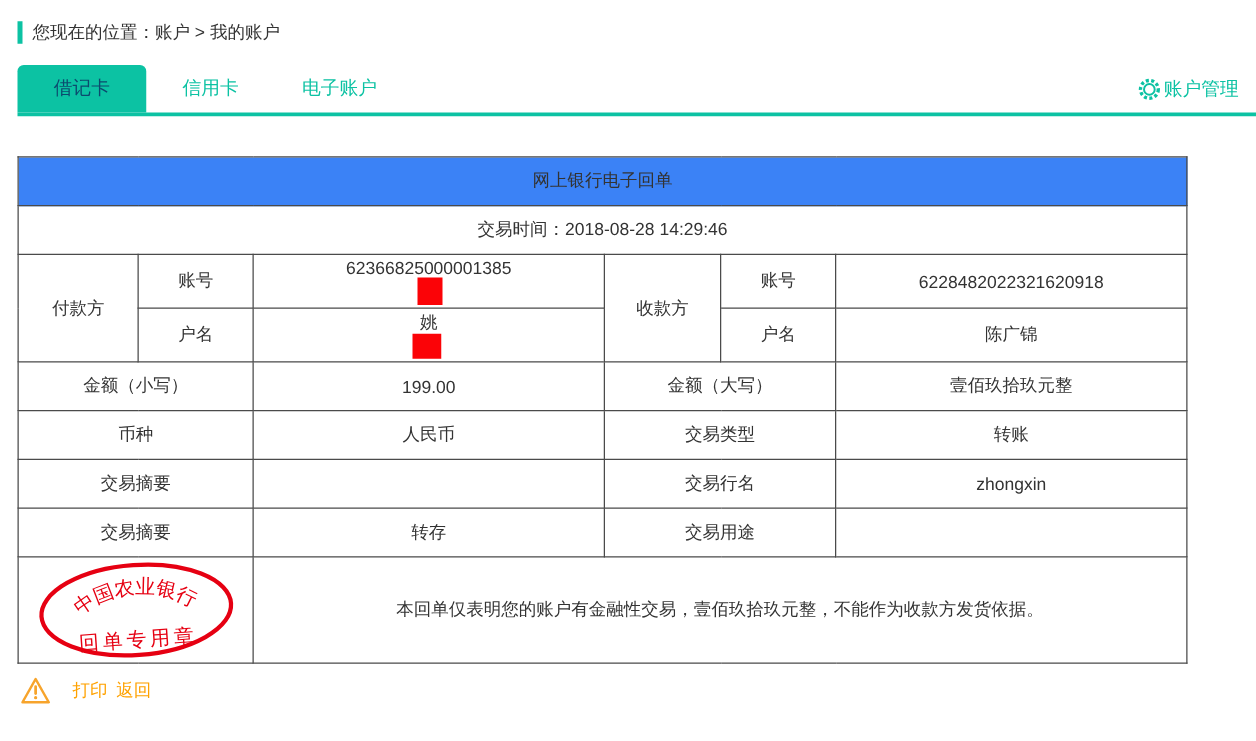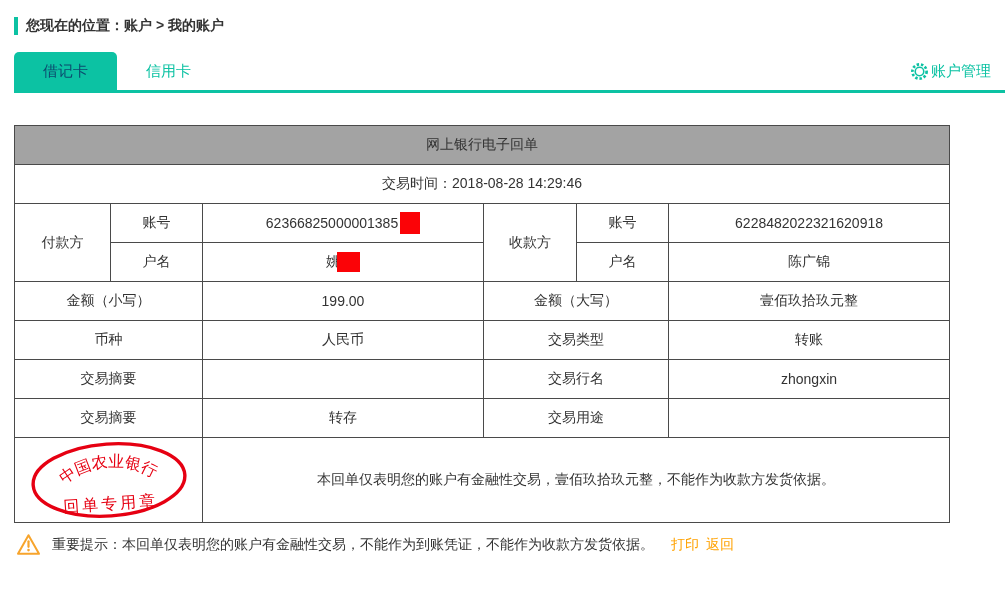--- a/index.html
+++ b/index.html
@@ -1,44 +1,44 @@
 <!DOCTYPE html>
 <html style="--accent: #0cc2a3; --stamp-red: #e60012; --link-orange: #ffa200; --warning-orange: #f7a42c; --redaction: #fb0307;"><head>
 <meta charset="utf-8">
 <style>
   * { margin: 0; padding: 0; box-sizing: border-box; }
   html, body { width: 1005px; height: 593px; background: #fff; overflow: hidden; }
   body { font-family: "Liberation Sans", "DejaVu Sans", sans-serif; color: #333; }
 
   
-  .breadcrumb { margin: 16px 0 0 14px; display: flex; align-items: center; height: 19px; font-weight: bold; }
+  .breadcrumb { margin: 16px 0 0 14px; display: flex; align-items: center; height: 19px; }
   .breadcrumb-bar { width: 4px; height: 18px; background: var(--accent); margin-right: 8px; }
   .breadcrumb-text { font-size: 14px; color: #333; }
 
   
   .tabbar { margin: 17px 0 0 14px; width: 991px; display: flex; align-items: flex-end;
             border-bottom: 3px solid var(--accent); }
   .tab { width: 103px; height: 38px; line-height: 38px; text-align: center; font-size: 15px;
          color: var(--accent); cursor: pointer; }
   .tab.active { background: var(--accent); color: #0c4a6e; border-radius: 5px 5px 0 0; }
   .account-manage { margin-left: auto; margin-right: 14px; display: flex; align-items: center;
                     gap: 2px; color: var(--accent); font-size: 15px; height: 38px; cursor: pointer; }
   .gear { color: var(--accent); display: block; }
 
   
   table.receipt { border-collapse: collapse; table-layout: fixed; width: 935px;
                   margin: 32px 0 0 14px; }
   table.receipt td { border: 1px solid #4a4a4a; text-align: center; font-size: 14px;
                      color: #333; height: 39px; padding: 2px 4px; }
-  td.title-cell { background: #a3a3a3; height: 33px; }
+  td.title-cell { background: #3b82f6; height: 33px; }
   td.time-cell { text-align: left; padding-left: 16px; height: 38px; }
   td.note-cell { text-align: left; padding-left: 48px; }
   td.stamp-cell { height: 97px; }
 
-  .val-with-redact { display: flex; align-items: center; justify-content: center; }
+  .val-with-redact { display: flex; align-items: center; justify-content: space-between; flex-direction: column; }
   .redact { display: inline-block; background: var(--redaction); }
   .redact-a { width: 20px; height: 22px; margin-left: 2px; }
   .redact-b { width: 23px; height: 20px; margin-left: -3px; }
 
   .stamp-wrap { display: flex; justify-content: center; align-items: center; }
   .stamp-svg { transform: rotate(-4deg); }
   .stamp-svg ellipse { stroke: var(--stamp-red); }
   .stamp-svg text { fill: var(--stamp-red); font-family: "Liberation Sans", "DejaVu Sans", sans-serif; }
 
   
@@ -52,20 +52,21 @@
 <body>
 
 <div class="breadcrumb">
   <span class="breadcrumb-bar"></span>
   <span class="breadcrumb-text">您现在的位置：账户 &gt; 我的账户</span>
 </div>
 
 <div class="tabbar">
   <div class="tab active">借记卡</div>
   <div class="tab">信用卡</div>
+  <div class="tab">电子账户</div>
   <div class="account-manage">
     <svg class="gear" width="19" height="19" viewBox="0 0 24 24">
       <circle cx="12" cy="12" r="9" fill="none" stroke="currentColor" stroke-width="3.4" stroke-dasharray="3.1 2.4"></circle>
       <circle cx="12" cy="12" r="5.4" fill="none" stroke="currentColor" stroke-width="2"></circle>
     </svg>
     <span>账户管理</span>
   </div>
 </div>
 
 <table class="receipt">
@@ -147,18 +148,17 @@
   </tr>
 </tbody>
   </table>
 
 <div class="footer">
   <svg class="warn-icon" width="25" height="23" viewBox="0 0 25 23">
     <path d="M12.5 2.2 L23 20.8 H2 Z" fill="none" stroke="currentColor" stroke-width="2" stroke-linejoin="round"></path>
     <line x1="12.5" y1="8.3" x2="12.5" y2="13.8" stroke="currentColor" stroke-width="2.2" stroke-linecap="round"></line>
     <circle cx="12.5" cy="17.1" r="1.3" fill="currentColor"></circle>
   </svg>
-  <span class="footer-text">重要提示：本回单仅表明您的账户有金融性交易，不能作为到账凭证，不能作为收款方发货依据。</span>
   <span class="footer-links">
     <a class="footer-link">打印</a>
     <a class="footer-link">返回</a>
   </span>
 </div>
 
 </body></html>

